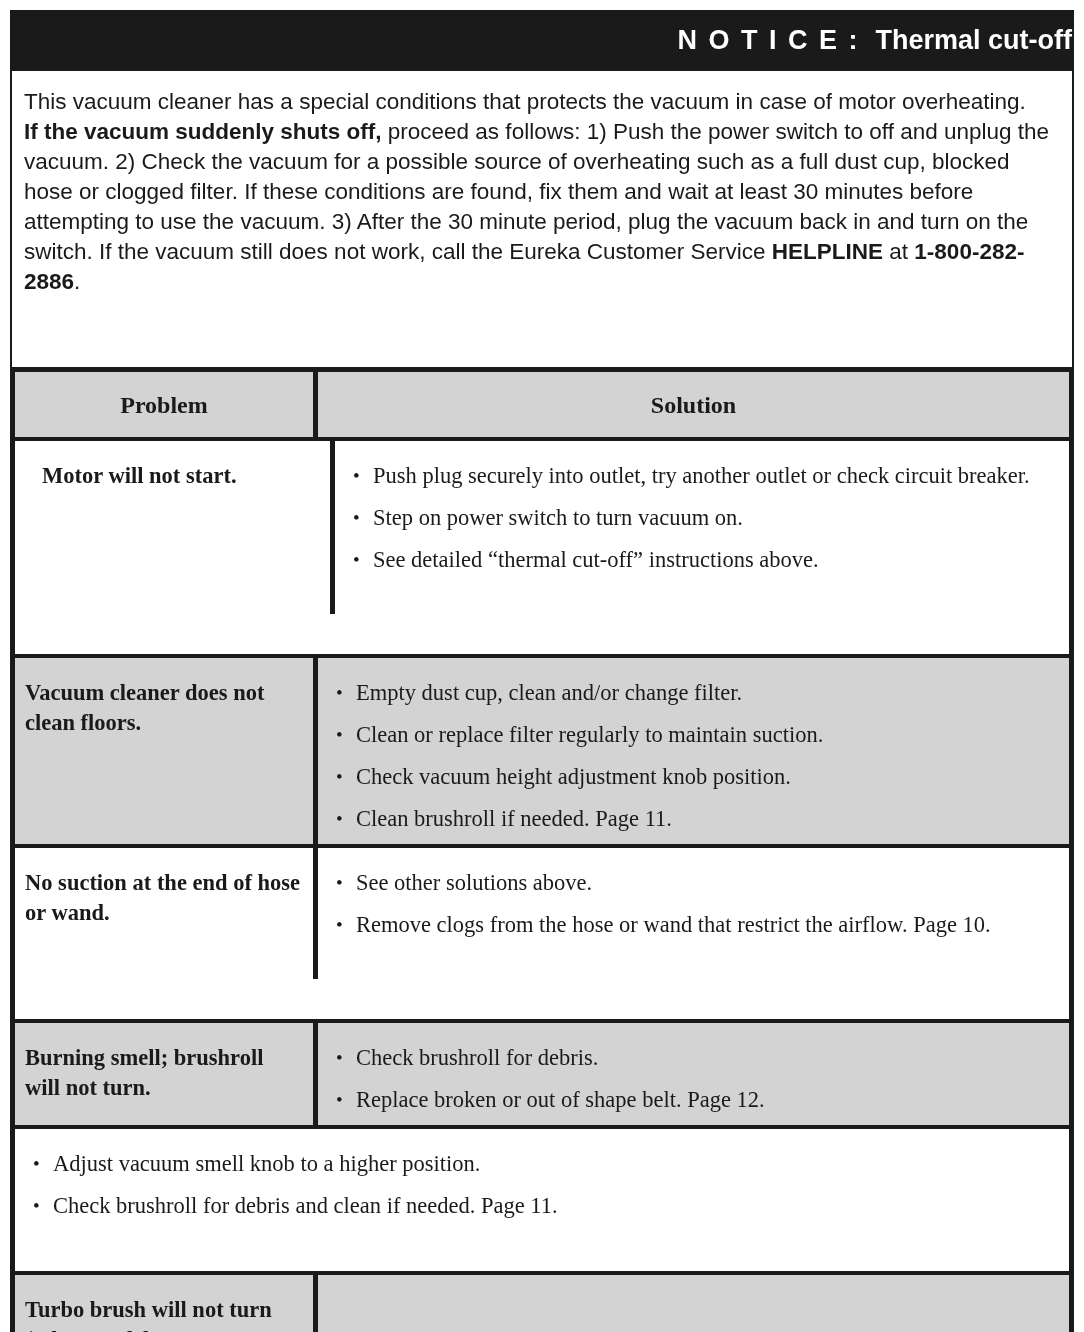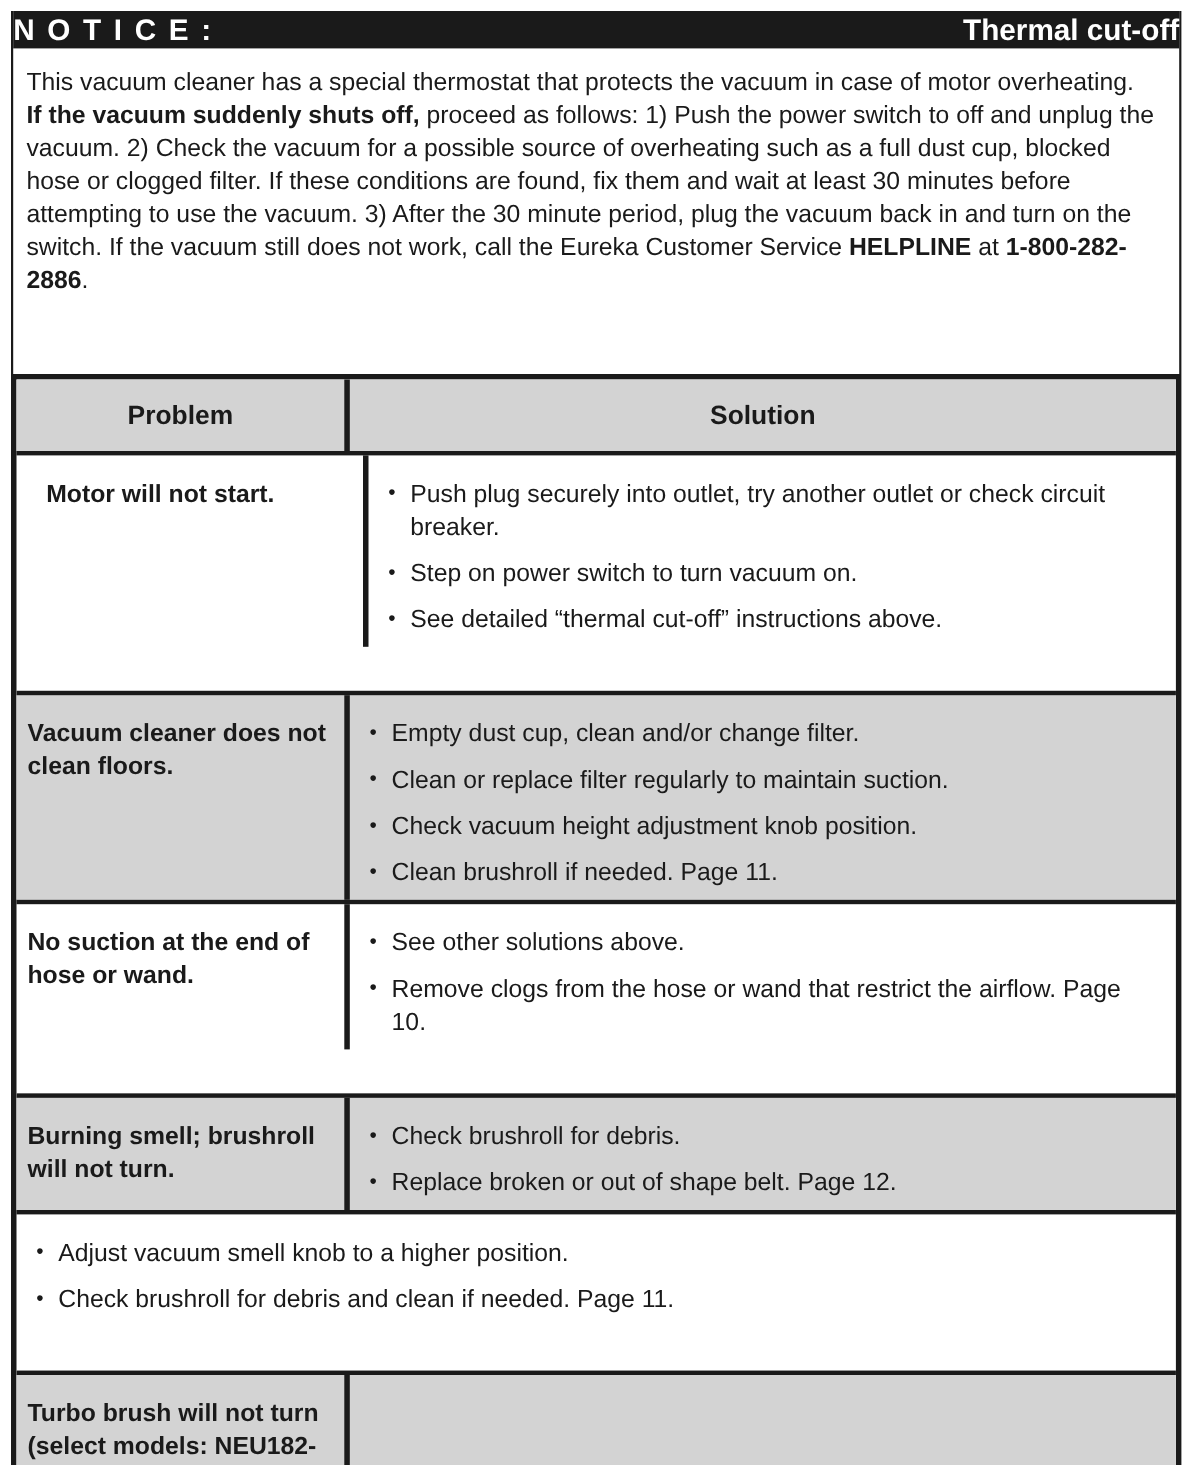--- a/index.html
+++ b/index.html
@@ -17,24 +17,24 @@
     background: #ffffff;
   }
   
   .notice-box {
     border-left: 2px solid #1a1a1a;
     border-right: 2px solid #1a1a1a;
   }
   .notice-bar {
     background: #1a1a1a;
     color: #ffffff;
-    height: 34px;
+    height: 61px;
     display: flex;
     align-items: center;
-    justify-content: space-between;
+    justify-content: flex-end;
     font-weight: bold;
     font-size: 27px;
   }
   .notice-bar .title-prefix {
     letter-spacing: 2px;
     margin-right: 16px;
   }
   .notice-body {
     box-sizing: border-box;
     min-height: 296px;
@@ -46,20 +46,21 @@
   .notice-body .b { font-weight: bold; }
   
   .tbl {
     border: 5px solid #1a1a1a;
     border-top-width: 5px;
   }
   .tblrow {
     display: flex;
     border-top: 4px solid #1a1a1a;
     box-sizing: border-box;
+    font-family: Liberation Serif, serif;
   }
   .tblrow:first-child { border-top: none; }
   .tblrow.shaded { background: #d3d3d3; margin-top: 40px; }
   .cell-problem {
     width: 303px;
     flex: 0 0 303px;
     border-right: 5px solid #1a1a1a;
     box-sizing: border-box;
     padding: 20px 10px 10px 10px;
     font-weight: bold;
@@ -111,21 +112,21 @@
 <body>
 
 <div class="page">
 
   <div class="notice-box">
     <div class="notice-bar">
       <span class="title-prefix">N O T I C E :</span>
       <span class="title-rest">Thermal cut-off</span>
     </div>
     <div class="notice-body">
-      <p><span>This vacuum cleaner has a special thermostat that protects the vacuum in case of motor overheating.</span></p>
+      <p><span>This vacuum cleaner has a special conditions that protects the vacuum in case of motor overheating.</span></p>
       <p><span class="b">If the vacuum suddenly shuts off,</span><span> proceed as follows: 1) Push the power switch to off and unplug the vacuum. 2) Check the vacuum for a possible source of overheating such as a full dust cup, blocked hose or clogged filter. If these conditions are found, fix them and wait at least 30 minutes before attempting to use the vacuum. 3) After the 30 minute period, plug the vacuum back in and turn on the switch. If the vacuum still does not work, call the Eureka Customer Service </span><span class="b">HELPLINE</span><span> at </span><span class="b">1-800-282-2886</span><span>.</span></p>
     </div>
   </div>
 
   <div class="tbl">
 
     <div class="tblrow hdr">
       <div class="cell-problem">Problem</div>
       <div class="cell-solution">Solution</div>
     </div>

